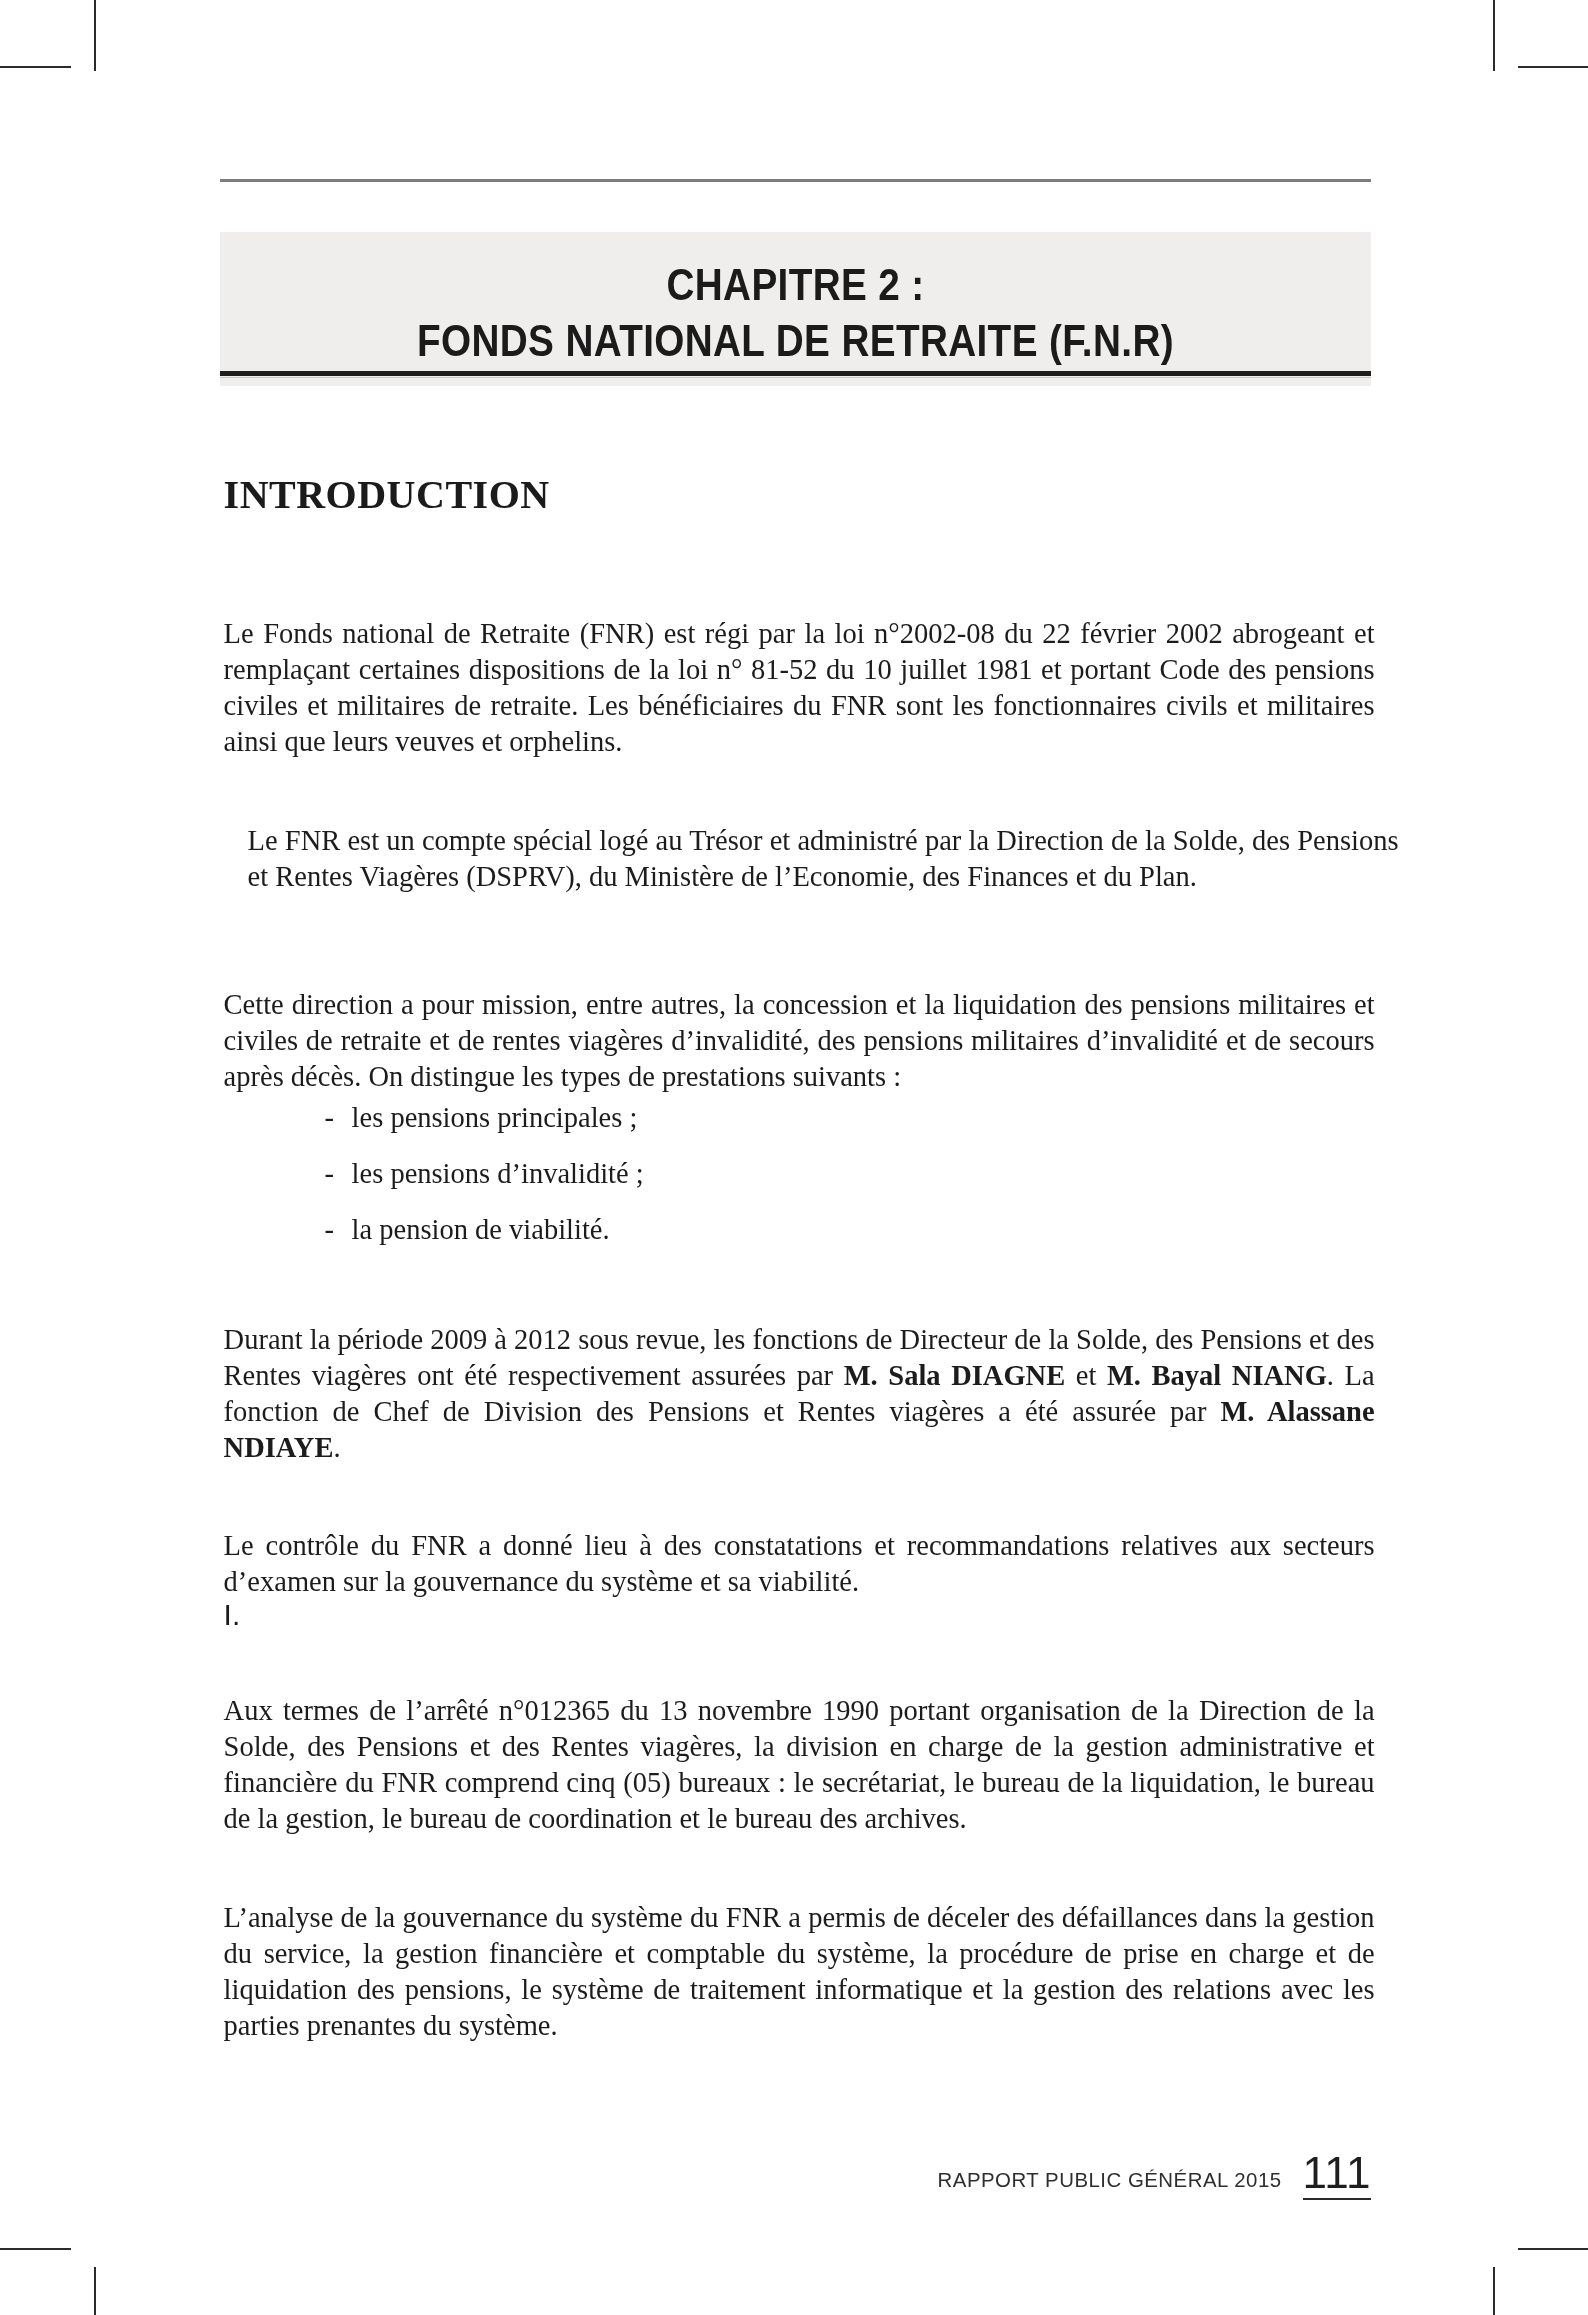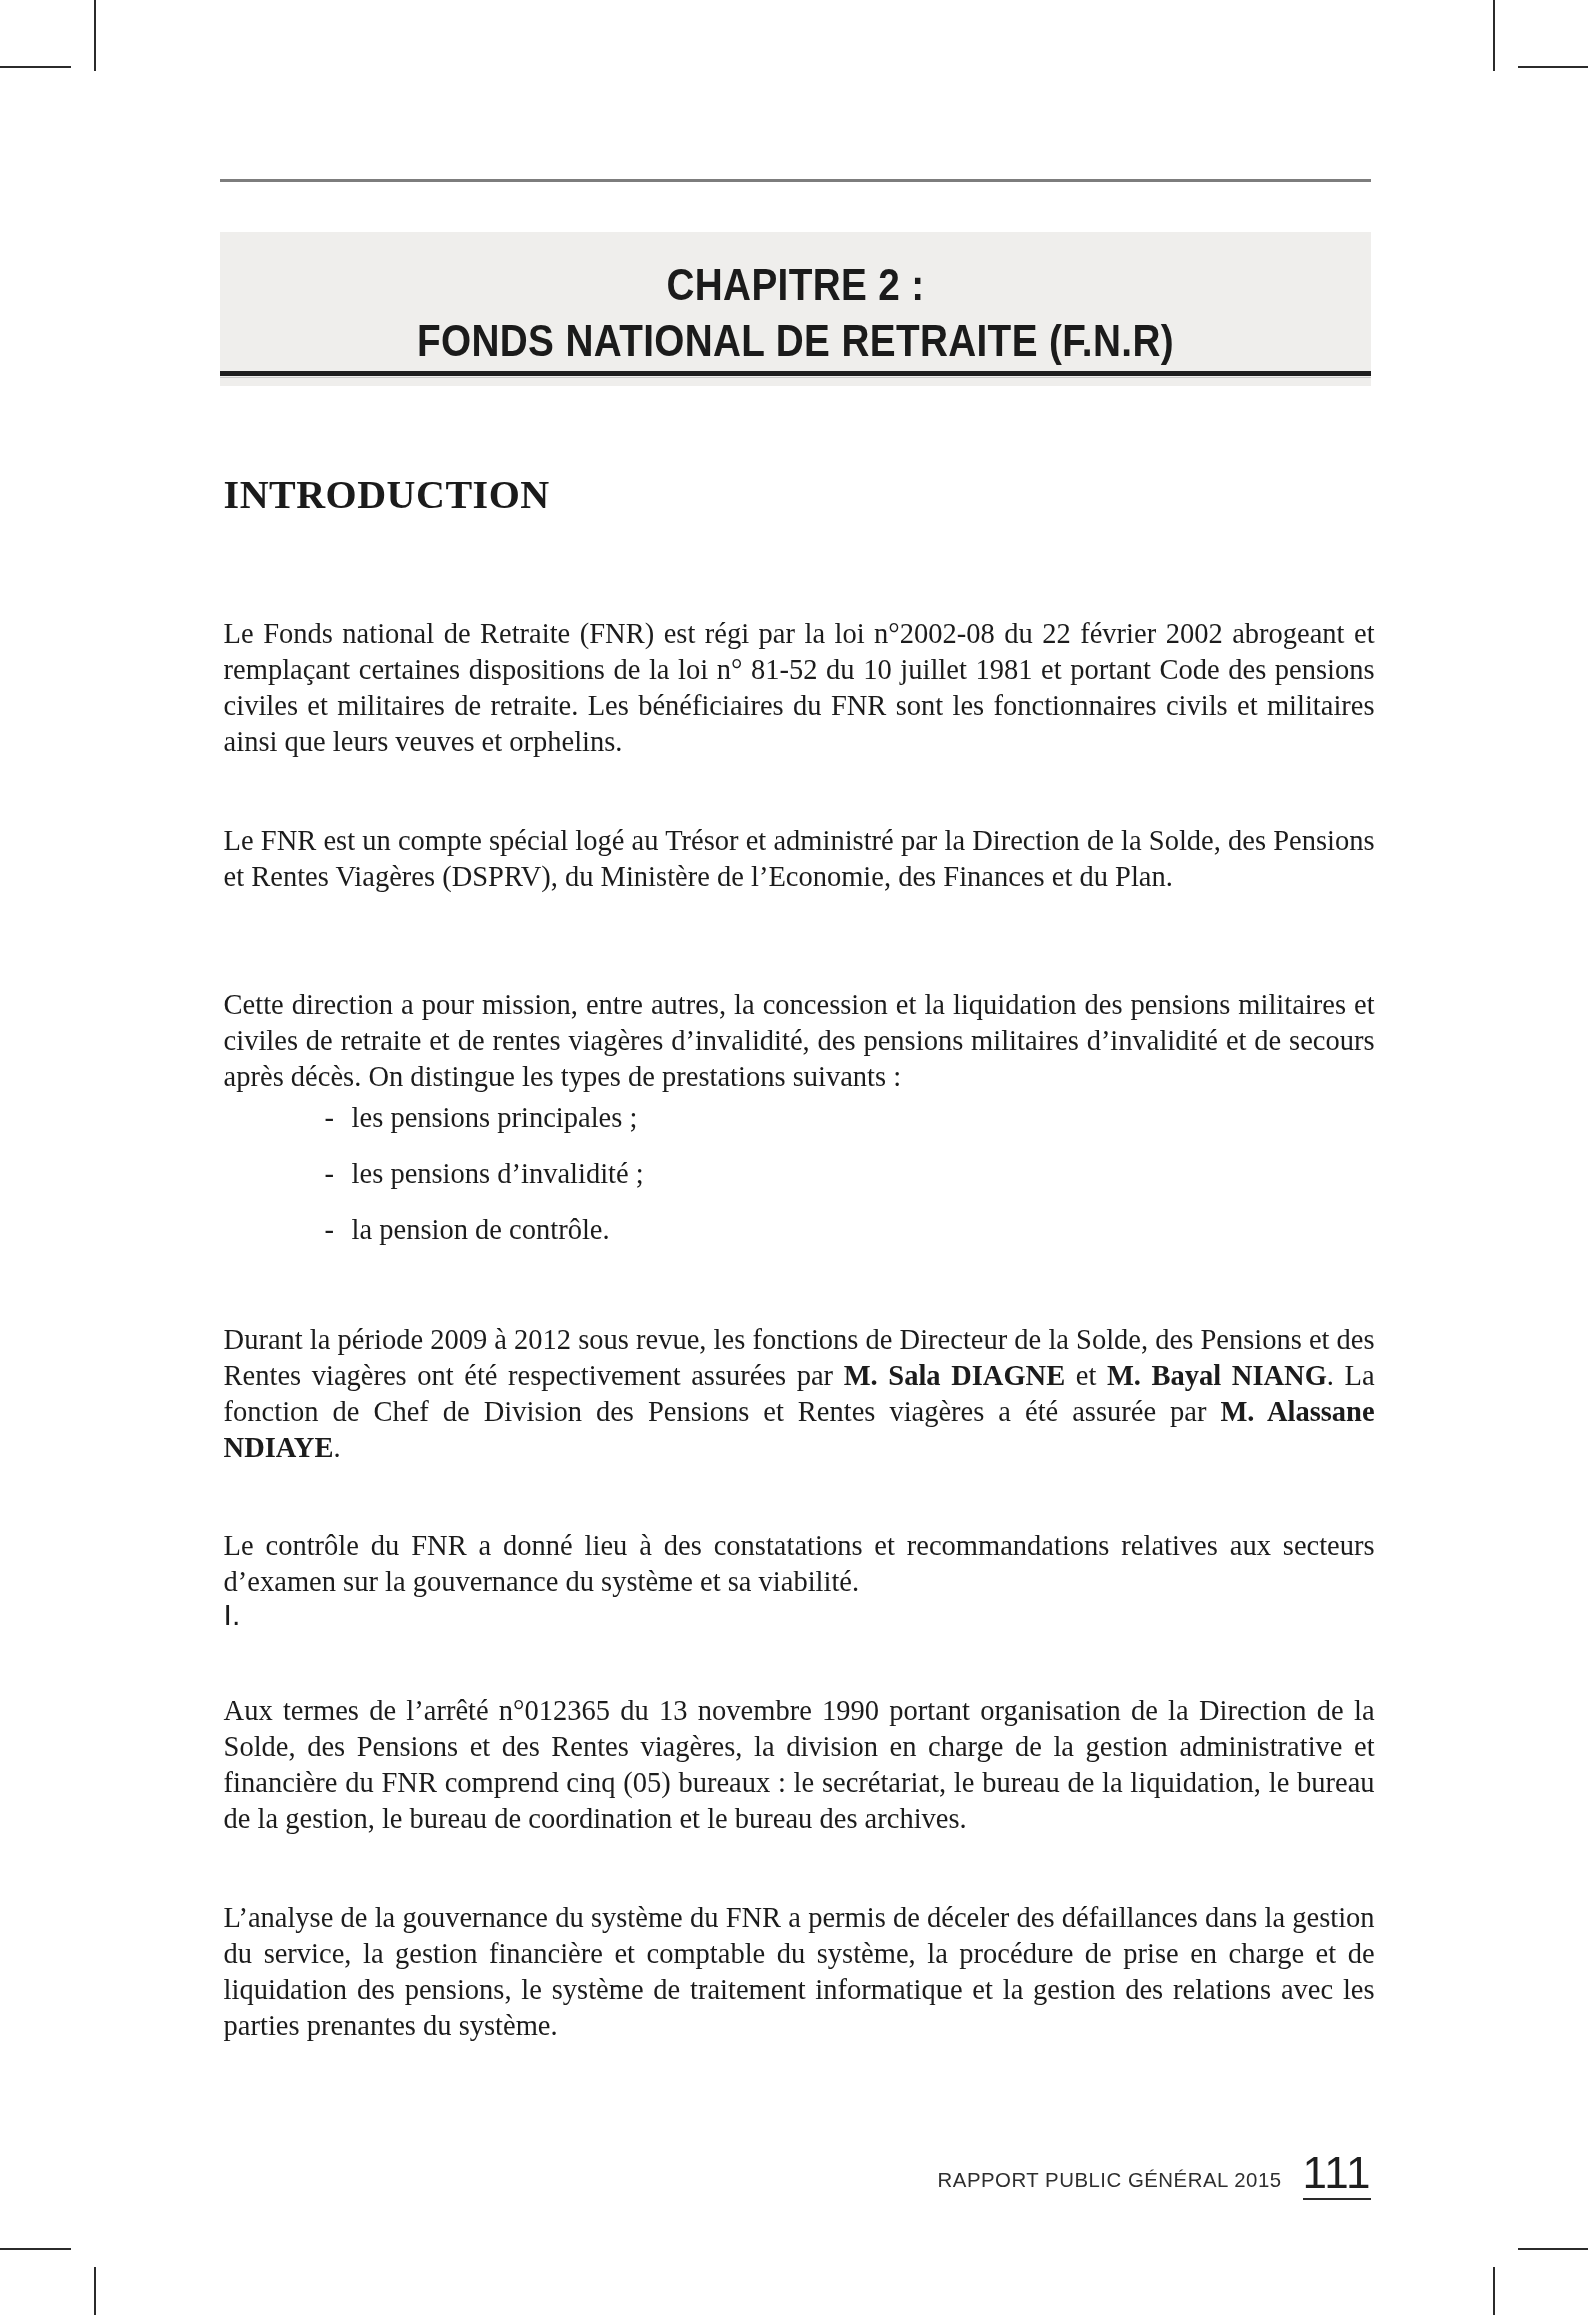--- a/index.html
+++ b/index.html
@@ -135,21 +135,21 @@
     width: 1151px;
     font-size: 28.5px;
     line-height: 36px;
     text-align: justify;
     text-justify: inter-word;
     color: #1c1c1c;
   }
   .body-text b { font-weight: 700; }
 
   .p1 { top: 583px; }
-  .p2 { top: 790px; }
+  .p2 { top: 790px; margin-left: 24px; }
   .p3 { top: 954px; }
   .p4 { top: 1289px; }
   .p5 { top: 1495px; }
   .p6 { top: 1660px; }
   .p7 { top: 1867px; }
 
   
   .bullet-list {
     position: absolute;
     left: 3.6px;
@@ -246,21 +246,21 @@
     <li>
       <span class="dash">-</span>
       <span>les pensions principales ;</span>
     </li>
     <li>
       <span class="dash">-</span>
       <span>les pensions d’invalidité ;</span>
     </li>
     <li>
       <span class="dash">-</span>
-      <span>la pension de contrôle.</span>
+      <span>la pension de viabilité.</span>
     </li>
   </ul>
 
   <p class="body-text p4"><span>Durant la période 2009 à 2012 sous revue, les fonctions de Directeur de la Solde, des Pensions et des Rentes viagères ont été respectivement assurées par </span><b>M. Sala DIAGNE</b><span> et </span><b>M. Bayal NIANG</b><span>. La fonction de Chef de Division des Pensions et Rentes viagères a été assurée par </span><b>M. Alassane NDIAYE</b><span>.</span></p>
 
   <p class="body-text p5">Le contrôle du FNR a donné lieu à des constatations et recommandations relatives aux secteurs d’examen sur la gouvernance du système et sa viabilité.</p>
 
   <div class="section-heading">
     <span class="section-num">I.</span>
   </div>

